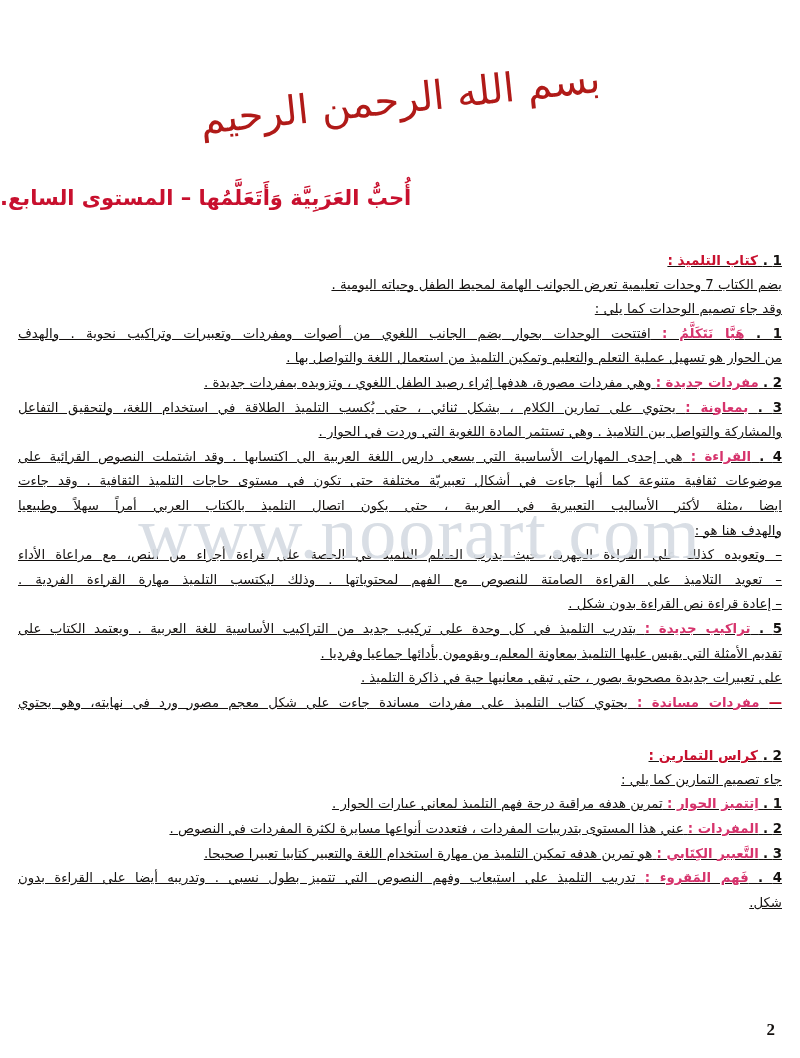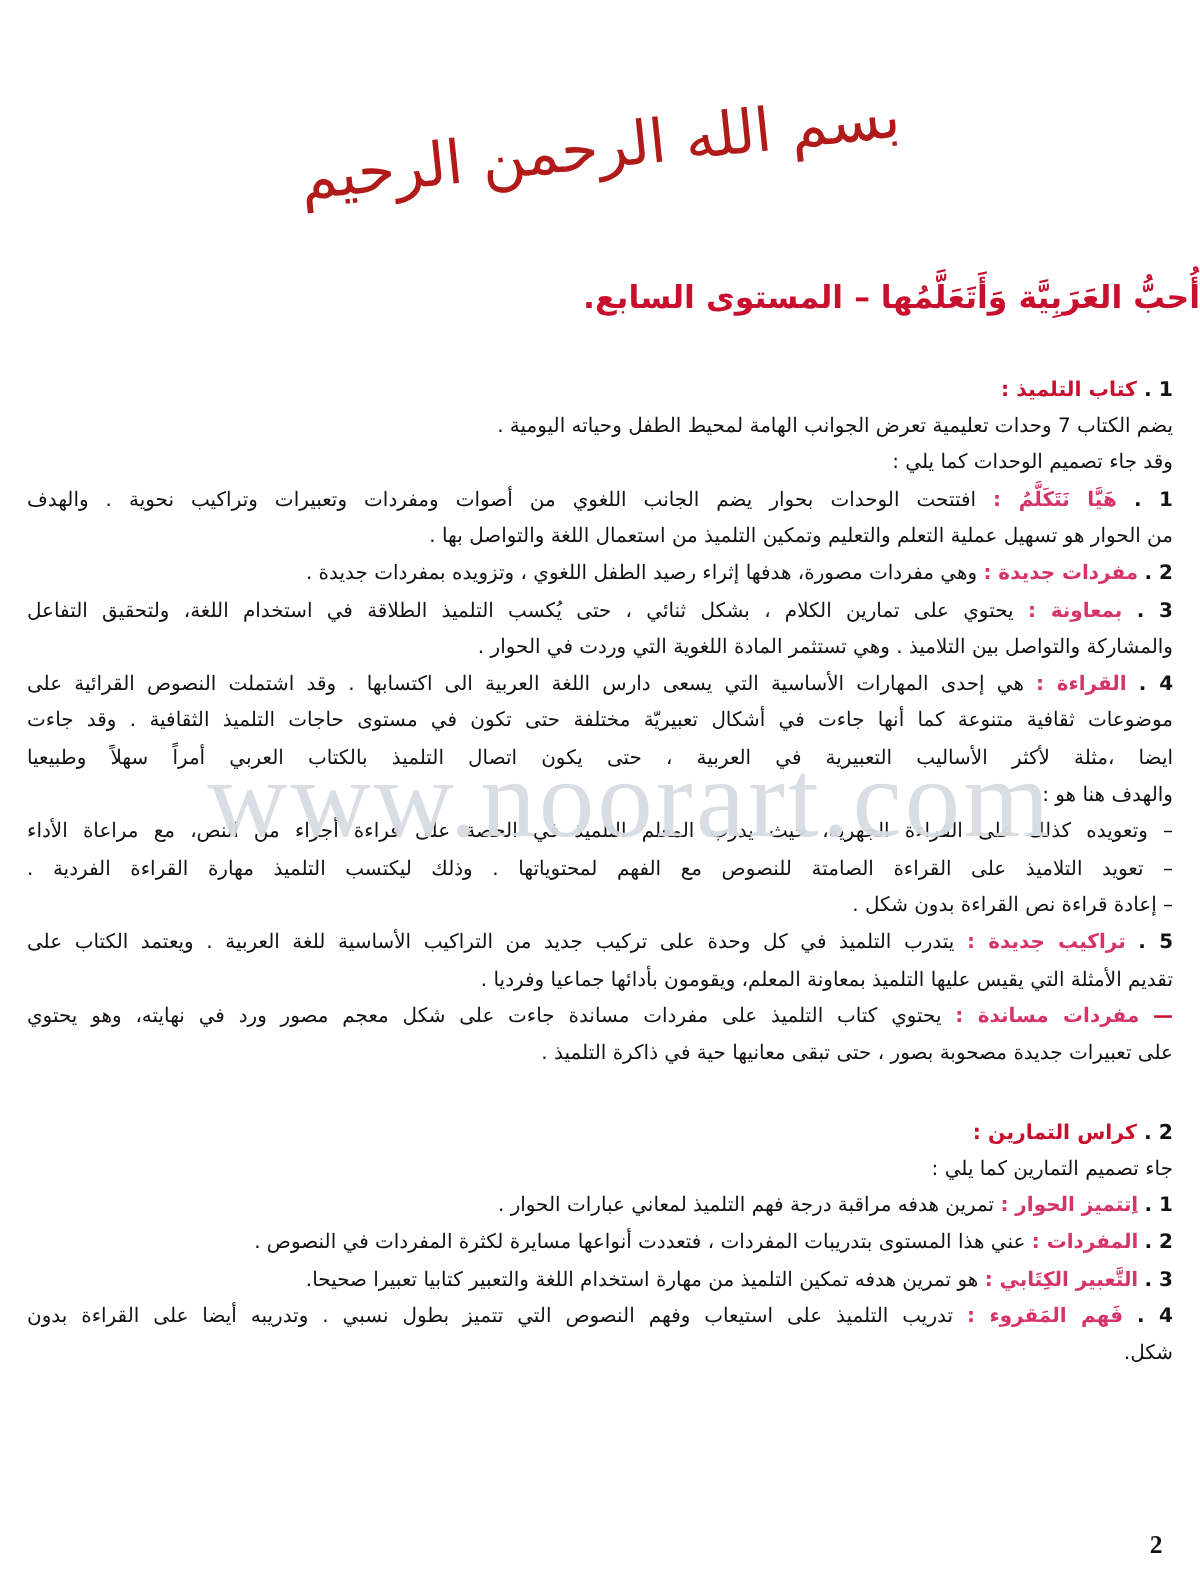--- a/index.html
+++ b/index.html
@@ -58,40 +58,41 @@
     transform: rotate(-6deg);
     letter-spacing: -1px;
   }
 
   
   .doc-title {
     position: absolute;
     top: 186px;
     left: 0;
     width: 800px;
-    text-align: right;
+    text-align: left;
     color: #c8102e;
     font-size: 21px;
     font-weight: bold;
     font-family: "DejaVu Sans", sans-serif;
     letter-spacing: 0px;
   }
 
   
   .content {
     position: absolute;
     top: 246px;
     right: 18px;
     left: 18px;
     text-align: justify;
     font-size: 13.3px;
     line-height: 24.6px;
     color: #14110f;
     font-family: "DejaVu Sans", sans-serif;
     z-index: 2;
+    text-decoration: underline;
   }
 
   .line {
     margin: 0;
     padding: 0;
     text-align: justify;
     text-align-last: justify;
   }
   .line.last  { text-align-last: right; }
   .line.rightalign { text-align: left; text-align-last: right; }
@@ -182,26 +183,26 @@
     <div class="line">– تعويد التلاميذ على القراءة الصامتة للنصوص مع الفهم لمحتوياتها . وذلك ليكتسب التلميذ مهارة القراءة الفردية .</div>
     <div class="line last rightalign">– إعادة قراءة نص القراءة بدون شكل .</div>
 
     <div class="line">
       <span class="item-num">5 .</span>
       <span class="item-label">تراكيب جديدة :</span>
       <span>يتدرب التلميذ في كل وحدة على تركيب جديد من التراكيب الأساسية للغة العربية . ويعتمد الكتاب على</span>
     </div>
     <div class="line last rightalign">تقديم الأمثلة التي يقيس عليها التلميذ بمعاونة المعلم، ويقومون بأدائها جماعيا وفرديا .</div>
 
+    <div class="line last rightalign">على تعبيرات جديدة مصحوبة بصور ، حتى تبقى معانيها حية في ذاكرة التلميذ .</div>
     <div class="line">
       <span class="red-dash">—</span>
       <span class="item-label">مفردات مساندة :</span>
       <span>يحتوي كتاب التلميذ على مفردات مساندة جاءت على شكل معجم مصور ورد في نهايته، وهو يحتوي</span>
     </div>
-    <div class="line last rightalign">على تعبيرات جديدة مصحوبة بصور ، حتى تبقى معانيها حية في ذاكرة التلميذ .</div>
 
     <div class="spacer-lg"></div>
 
     <div class="line sec-head">
       <span class="num">2 .</span>
       <span>كراس التمارين :</span>
     </div>
     <div class="line last rightalign">جاء تصميم التمارين كما يلي :</div>
 
     <div class="line last rightalign">

